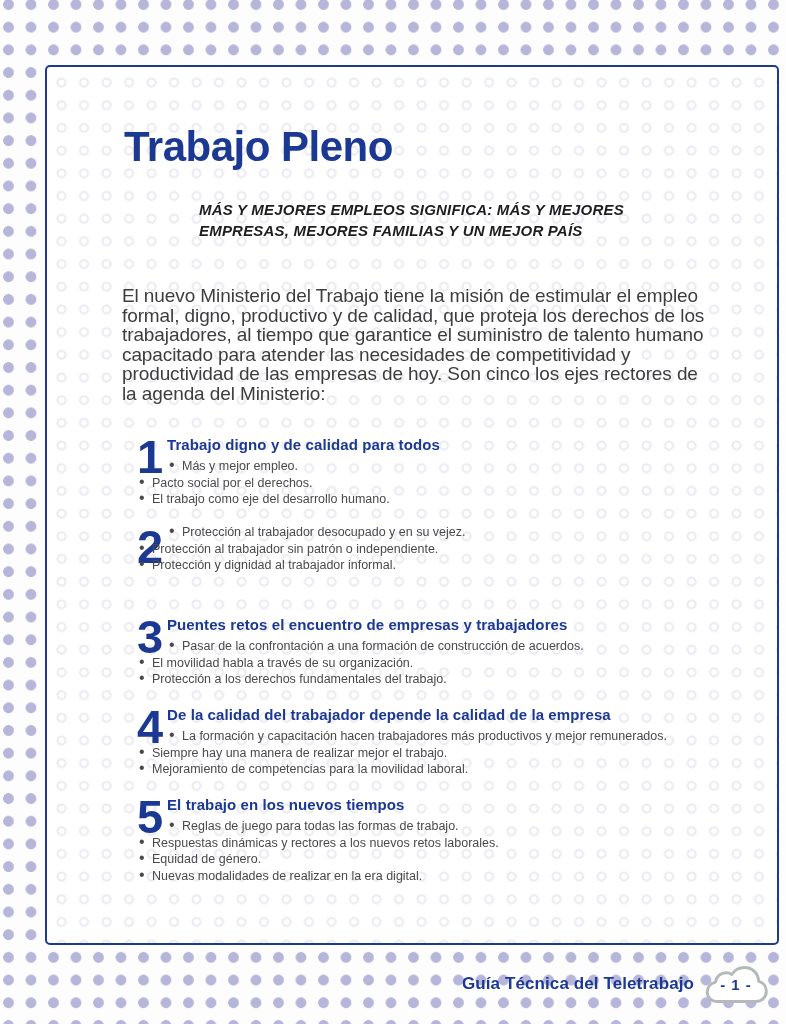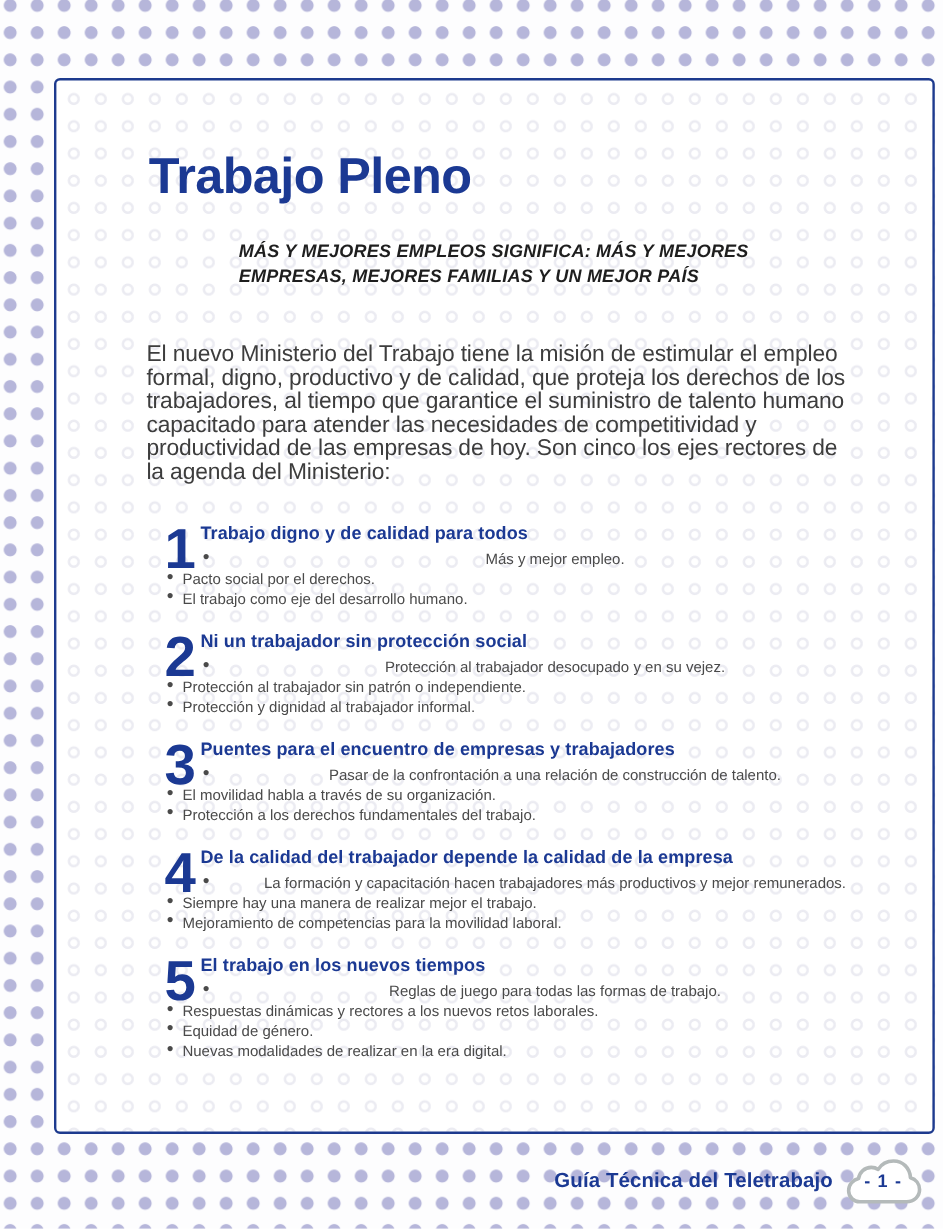--- a/index.html
+++ b/index.html
@@ -92,21 +92,21 @@
     color: #4a4a4a;
   }
   .axis li::before {
     content: "\2022";
     position: absolute;
     left: 0;
     top: -2px;
     font-size: 16px;
     color: #4a4a4a;
   }
-  .axis li.lead { margin-left: 30px; text-align: center; }
+  .axis li.lead { margin-left: 30px; }
 
   .footer {
     position: absolute;
     top: 960px;
     right: 12px;
     display: flex;
     align-items: center;
     gap: 4px;
   }
   .footer-label {
@@ -150,33 +150,32 @@
           <h3>Trabajo digno y de calidad para todos</h3>
           <ul>
             <li class="lead">Más y mejor empleo.</li>
             <li>Pacto social por el derechos.</li>
             <li>El trabajo como eje del desarrollo humano.</li>
           </ul>
         </section>
 
         <section class="axis">
           <div class="axis-num">2</div>
-          <h3>Ni un trabajador sin protección social</h3>
           <ul>
             <li class="lead">Protección al trabajador desocupado y en su vejez.</li>
             <li>Protección al trabajador sin patrón o independiente.</li>
             <li>Protección y dignidad al trabajador informal.</li>
           </ul>
         </section>
 
         <section class="axis">
           <div class="axis-num">3</div>
-          <h3>Puentes para el encuentro de empresas y trabajadores</h3>
-          <ul>
-            <li class="lead">Pasar de la confrontación a una relación de construcción de talento.</li>
+          <h3>Puentes retos el encuentro de empresas y trabajadores</h3>
+          <ul>
+            <li class="lead">Pasar de la confrontación a una formación de construcción de acuerdos.</li>
             <li>El movilidad habla a través de su organización.</li>
             <li>Protección a los derechos fundamentales del trabajo.</li>
           </ul>
         </section>
 
         <section class="axis">
           <div class="axis-num">4</div>
           <h3>De la calidad del trabajador depende la calidad de la empresa</h3>
           <ul>
             <li class="lead">La formación y capacitación hacen trabajadores más productivos y mejor remunerados.</li>

